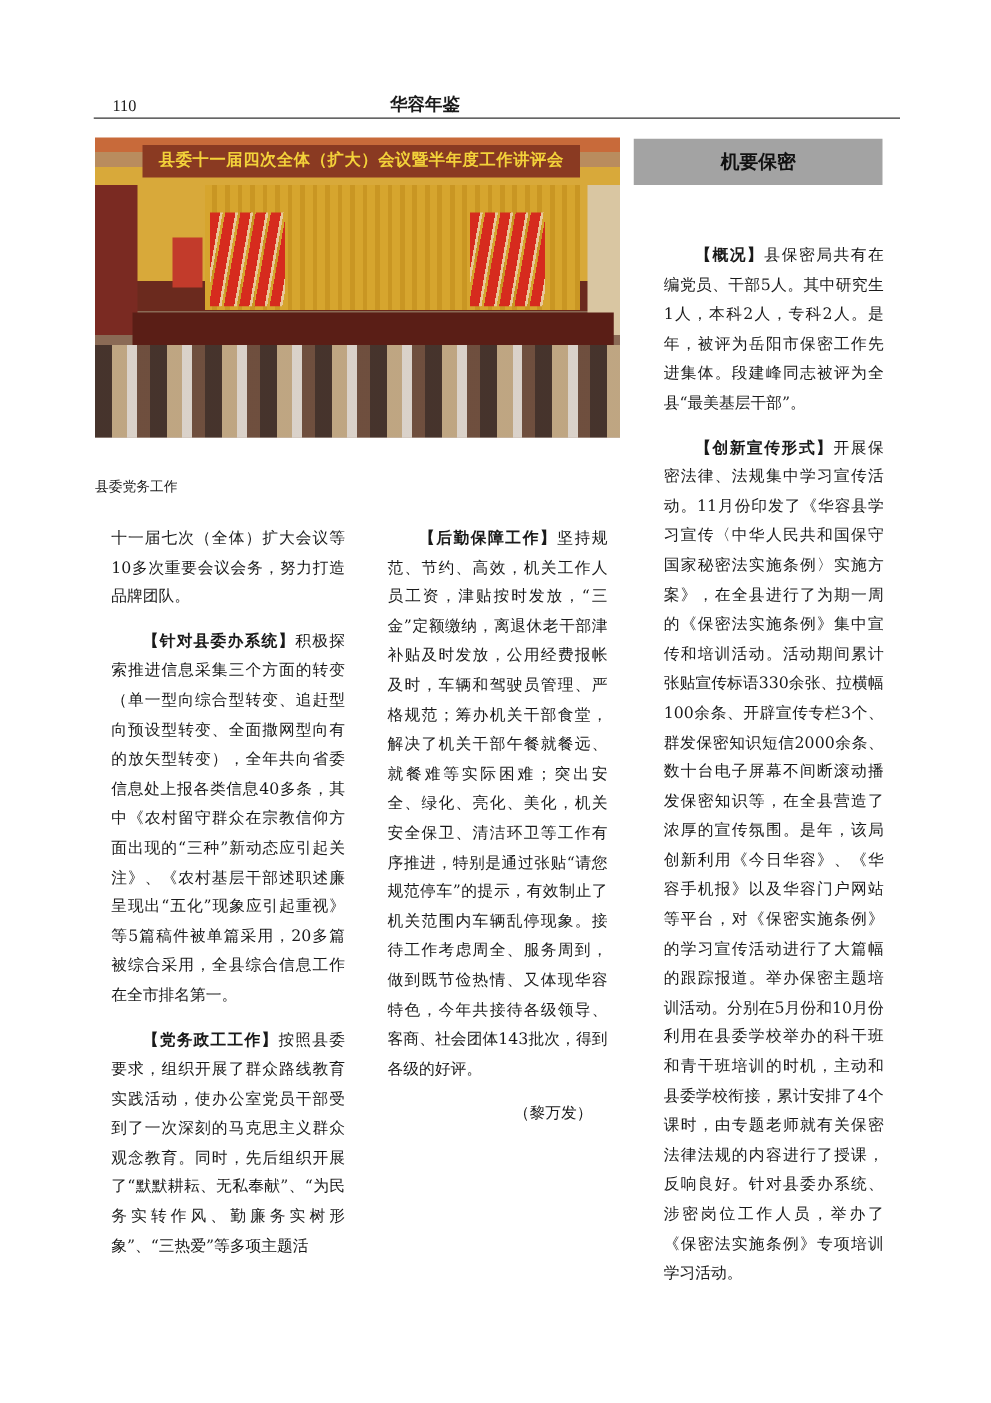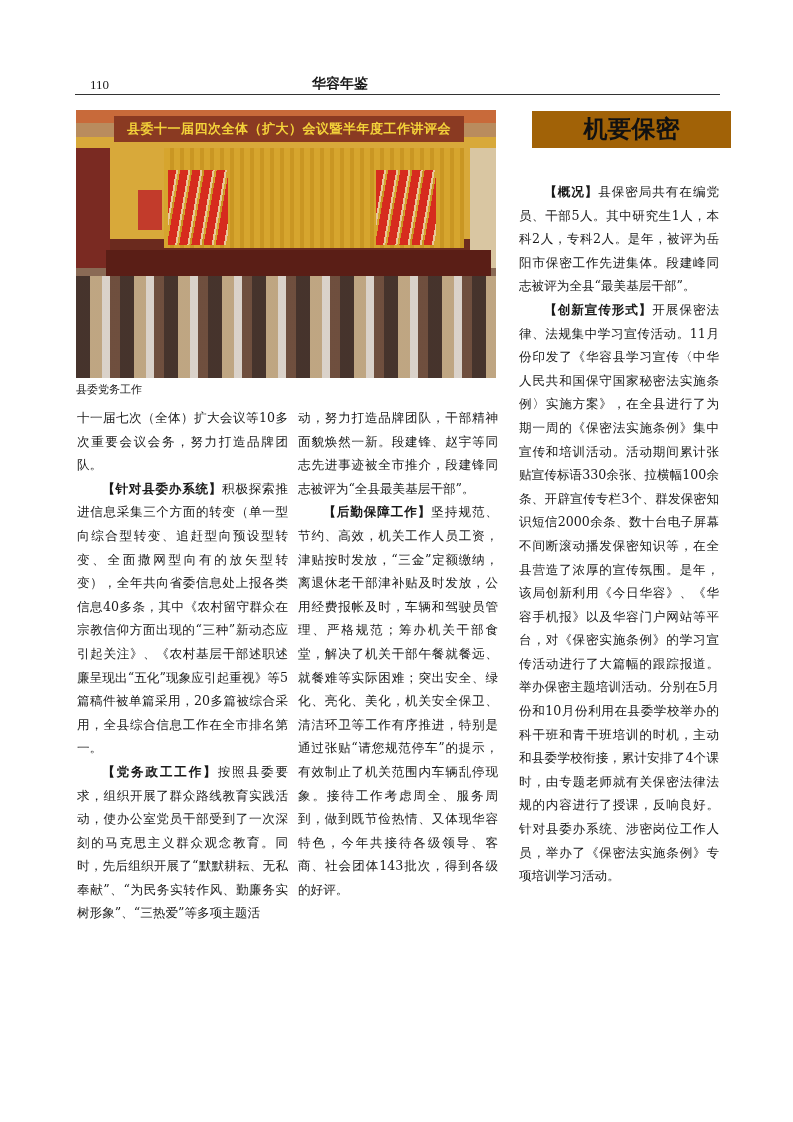--- a/index.html
+++ b/index.html
@@ -2,49 +2,49 @@
 <html><head>
 <meta charset="utf-8">
 <style>
   html, body { margin:0; padding:0; background:#ffffff; }
   body { width:793px; height:1122px; position:relative; overflow:hidden;
          font-family:"DejaVu Serif","Liberation Serif",serif; color:#1a1a1a; }
   .page-num { position:absolute; left:90px; top:77px; font-size:13px; font-family:"Liberation Serif",serif; }
   .running-title { position:absolute; left:0; width:680px; top:75px; text-align:center; font-size:14px; font-weight:bold; font-family:"DejaVu Sans",sans-serif; }
   .header-rule { position:absolute; left:75px; width:645px; top:94px; height:0; border-top:1.5px solid #333; }
 
-  .photo { position:absolute; left:76px; top:110px; width:420px; height:268px; overflow:hidden;
+  .photo { position:absolute; left:76px; top:110px; width:420px; height:240px; overflow:hidden;
            background:linear-gradient(#c86a3a 0 5%, #b98c5e 5% 10%, #d8a93a 10% 48%, #6b2a1e 48% 58%, #8a6a55 58% 100%); }
   .photo .banner { position:absolute; left:38px; top:6px; width:350px; height:26px; background:#8a3a22;
                    color:#f3d23a; font-weight:bold; font-size:13px; line-height:26px; text-align:center;
                    font-family:"DejaVu Sans",sans-serif; letter-spacing:0.5px; }
   .photo .curtain { position:absolute; left:88px; top:38px; width:300px; height:100px;
                     background:repeating-linear-gradient(90deg,#d6a52e 0 6px,#c99623 6px 10px); }
   .photo .wall-l { position:absolute; left:0; top:38px; width:34px; height:120px; background:#7a2a22; }
   .photo .wall-r { position:absolute; right:0; top:38px; width:26px; height:120px; background:#d9c6a2; }
   .photo .sign { position:absolute; left:62px; top:80px; width:24px; height:40px; background:#c23b2b; }
   .photo .flags-l, .photo .flags-r { position:absolute; top:60px; height:75px; width:60px;
         background:repeating-linear-gradient(100deg,#d62b1e 0 8px,#e9c79a 8px 10px,transparent 10px 12px); }
   .photo .flags-l { left:92px; } .photo .flags-r { left:300px; }
   .photo .dais { position:absolute; left:30px; top:140px; width:385px; height:26px; background:#5a1e16; }
   .photo .crowd { position:absolute; left:0; top:166px; width:420px; height:102px;
         background:repeating-linear-gradient(90deg,#3a2a25 0 14px,#c8b08a 14px 26px,#e8e4de 26px 34px,#6a4a3a 34px 44px); opacity:0.85; }
   .photo-caption { position:absolute; left:76px; width:420px; top:382px; font-size:11px; font-family:"DejaVu Serif",serif; }
 
   .col { position:absolute; font-size:12.6px; line-height:23.6px; text-align:justify; }
-  .col p { margin:0; }
+  .col p { margin:12px; }
   .col p.indent { text-indent:2em; }
   .col .head { font-weight:bold; font-family:"DejaVu Sans",sans-serif; }
   .col1 { left:77px; width:211px; top:406px; }
   .col2 { left:298px; width:200px; top:406px; }
   .col3 { left:519px; width:200px; top:180px; }
   .author { text-align:right; padding-right:12px; margin-top:6px !important; font-family:"DejaVu Serif",serif; }
 
-  .section-box { position:absolute; left:532px; top:111px; width:199px; height:37px; background:#a16207;
-                 text-align:center; line-height:37px; font-size:24px; font-weight:bold;
+  .section-box { position:absolute; left:507px; top:111px; width:199px; height:37px; background:#a3a3a3;
+                 text-align:center; line-height:37px; font-size:15px; font-weight:bold;
                  font-family:"DejaVu Sans",sans-serif; color:#111; }
 </style>
 </head>
 <body>
 
 <div class="page-num">110</div>
 <div class="running-title">华容年鉴</div>
 <div class="header-rule"></div>
 
 <div class="photo">
@@ -60,22 +60,22 @@
 </div>
 <div class="photo-caption">县委党务工作</div>
 
 <div class="col col1">
   <p>十一届七次（全体）扩大会议等10多次重要会议会务，努力打造品牌团队。</p>
   <p class="indent"><span class="head">【针对县委办系统】</span><span>积极探索推进信息采集三个方面的转变（单一型向综合型转变、追赶型向预设型转变、全面撒网型向有的放矢型转变），全年共向省委信息处上报各类信息40多条，其中《农村留守群众在宗教信仰方面出现的“三种”新动态应引起关注》、《农村基层干部述职述廉呈现出“五化”现象应引起重视》等5篇稿件被单篇采用，20多篇被综合采用，全县综合信息工作在全市排名第一。</span></p>
   <p class="indent"><span class="head">【党务政工工作】</span><span>按照县委要求，组织开展了群众路线教育实践活动，使办公室党员干部受到了一次深刻的马克思主义群众观念教育。同时，先后组织开展了“默默耕耘、无私奉献”、“为民务实转作风、勤廉务实树形象”、“三热爱”等多项主题活</span></p>
 </div>
 
 <div class="col col2">
-  <p>动，努力打造品牌团队，干部精神面貌焕然一新。段建锋、赵宇等同志先进事迹被全市推介，段建锋同志被评为“全县最美基层干部”。</p>
   <p class="indent"><span class="head">【后勤保障工作】</span><span>坚持规范、节约、高效，机关工作人员工资，津贴按时发放，“三金”定额缴纳，离退休老干部津补贴及时发放，公用经费报帐及时，车辆和驾驶员管理、严格规范；筹办机关干部食堂，解决了机关干部午餐就餐远、就餐难等实际困难；突出安全、绿化、亮化、美化，机关安全保卫、清洁环卫等工作有序推进，特别是通过张贴“请您规范停车”的提示，有效制止了机关范围内车辆乱停现象。接待工作考虑周全、服务周到，做到既节俭热情、又体现华容特色，今年共接待各级领导、客商、社会团体143批次，得到各级的好评。</span></p>
+  <p class="author">（黎万发）</p>
 </div>
 
 <div class="section-box">机要保密</div>
 
 <div class="col col3">
   <p class="indent"><span class="head">【概况】</span><span>县保密局共有在编党员、干部5人。其中研究生1人，本科2人，专科2人。是年，被评为岳阳市保密工作先进集体。段建峰同志被评为全县“最美基层干部”。</span></p>
   <p class="indent"><span class="head">【创新宣传形式】</span><span>开展保密法律、法规集中学习宣传活动。11月份印发了《华容县学习宣传〈中华人民共和国保守国家秘密法实施条例〉实施方案》，在全县进行了为期一周的《保密法实施条例》集中宣传和培训活动。活动期间累计张贴宣传标语330余张、拉横幅100余条、开辟宣传专栏3个、群发保密知识短信2000余条、数十台电子屏幕不间断滚动播发保密知识等，在全县营造了浓厚的宣传氛围。是年，该局创新利用《今日华容》、《华容手机报》以及华容门户网站等平台，对《保密实施条例》的学习宣传活动进行了大篇幅的跟踪报道。举办保密主题培训活动。分别在5月份和10月份利用在县委学校举办的科干班和青干班培训的时机，主动和县委学校衔接，累计安排了4个课时，由专题老师就有关保密法律法规的内容进行了授课，反响良好。针对县委办系统、涉密岗位工作人员，举办了《保密法实施条例》专项培训学习活动。</span></p>
 </div>
 
 </body></html>

